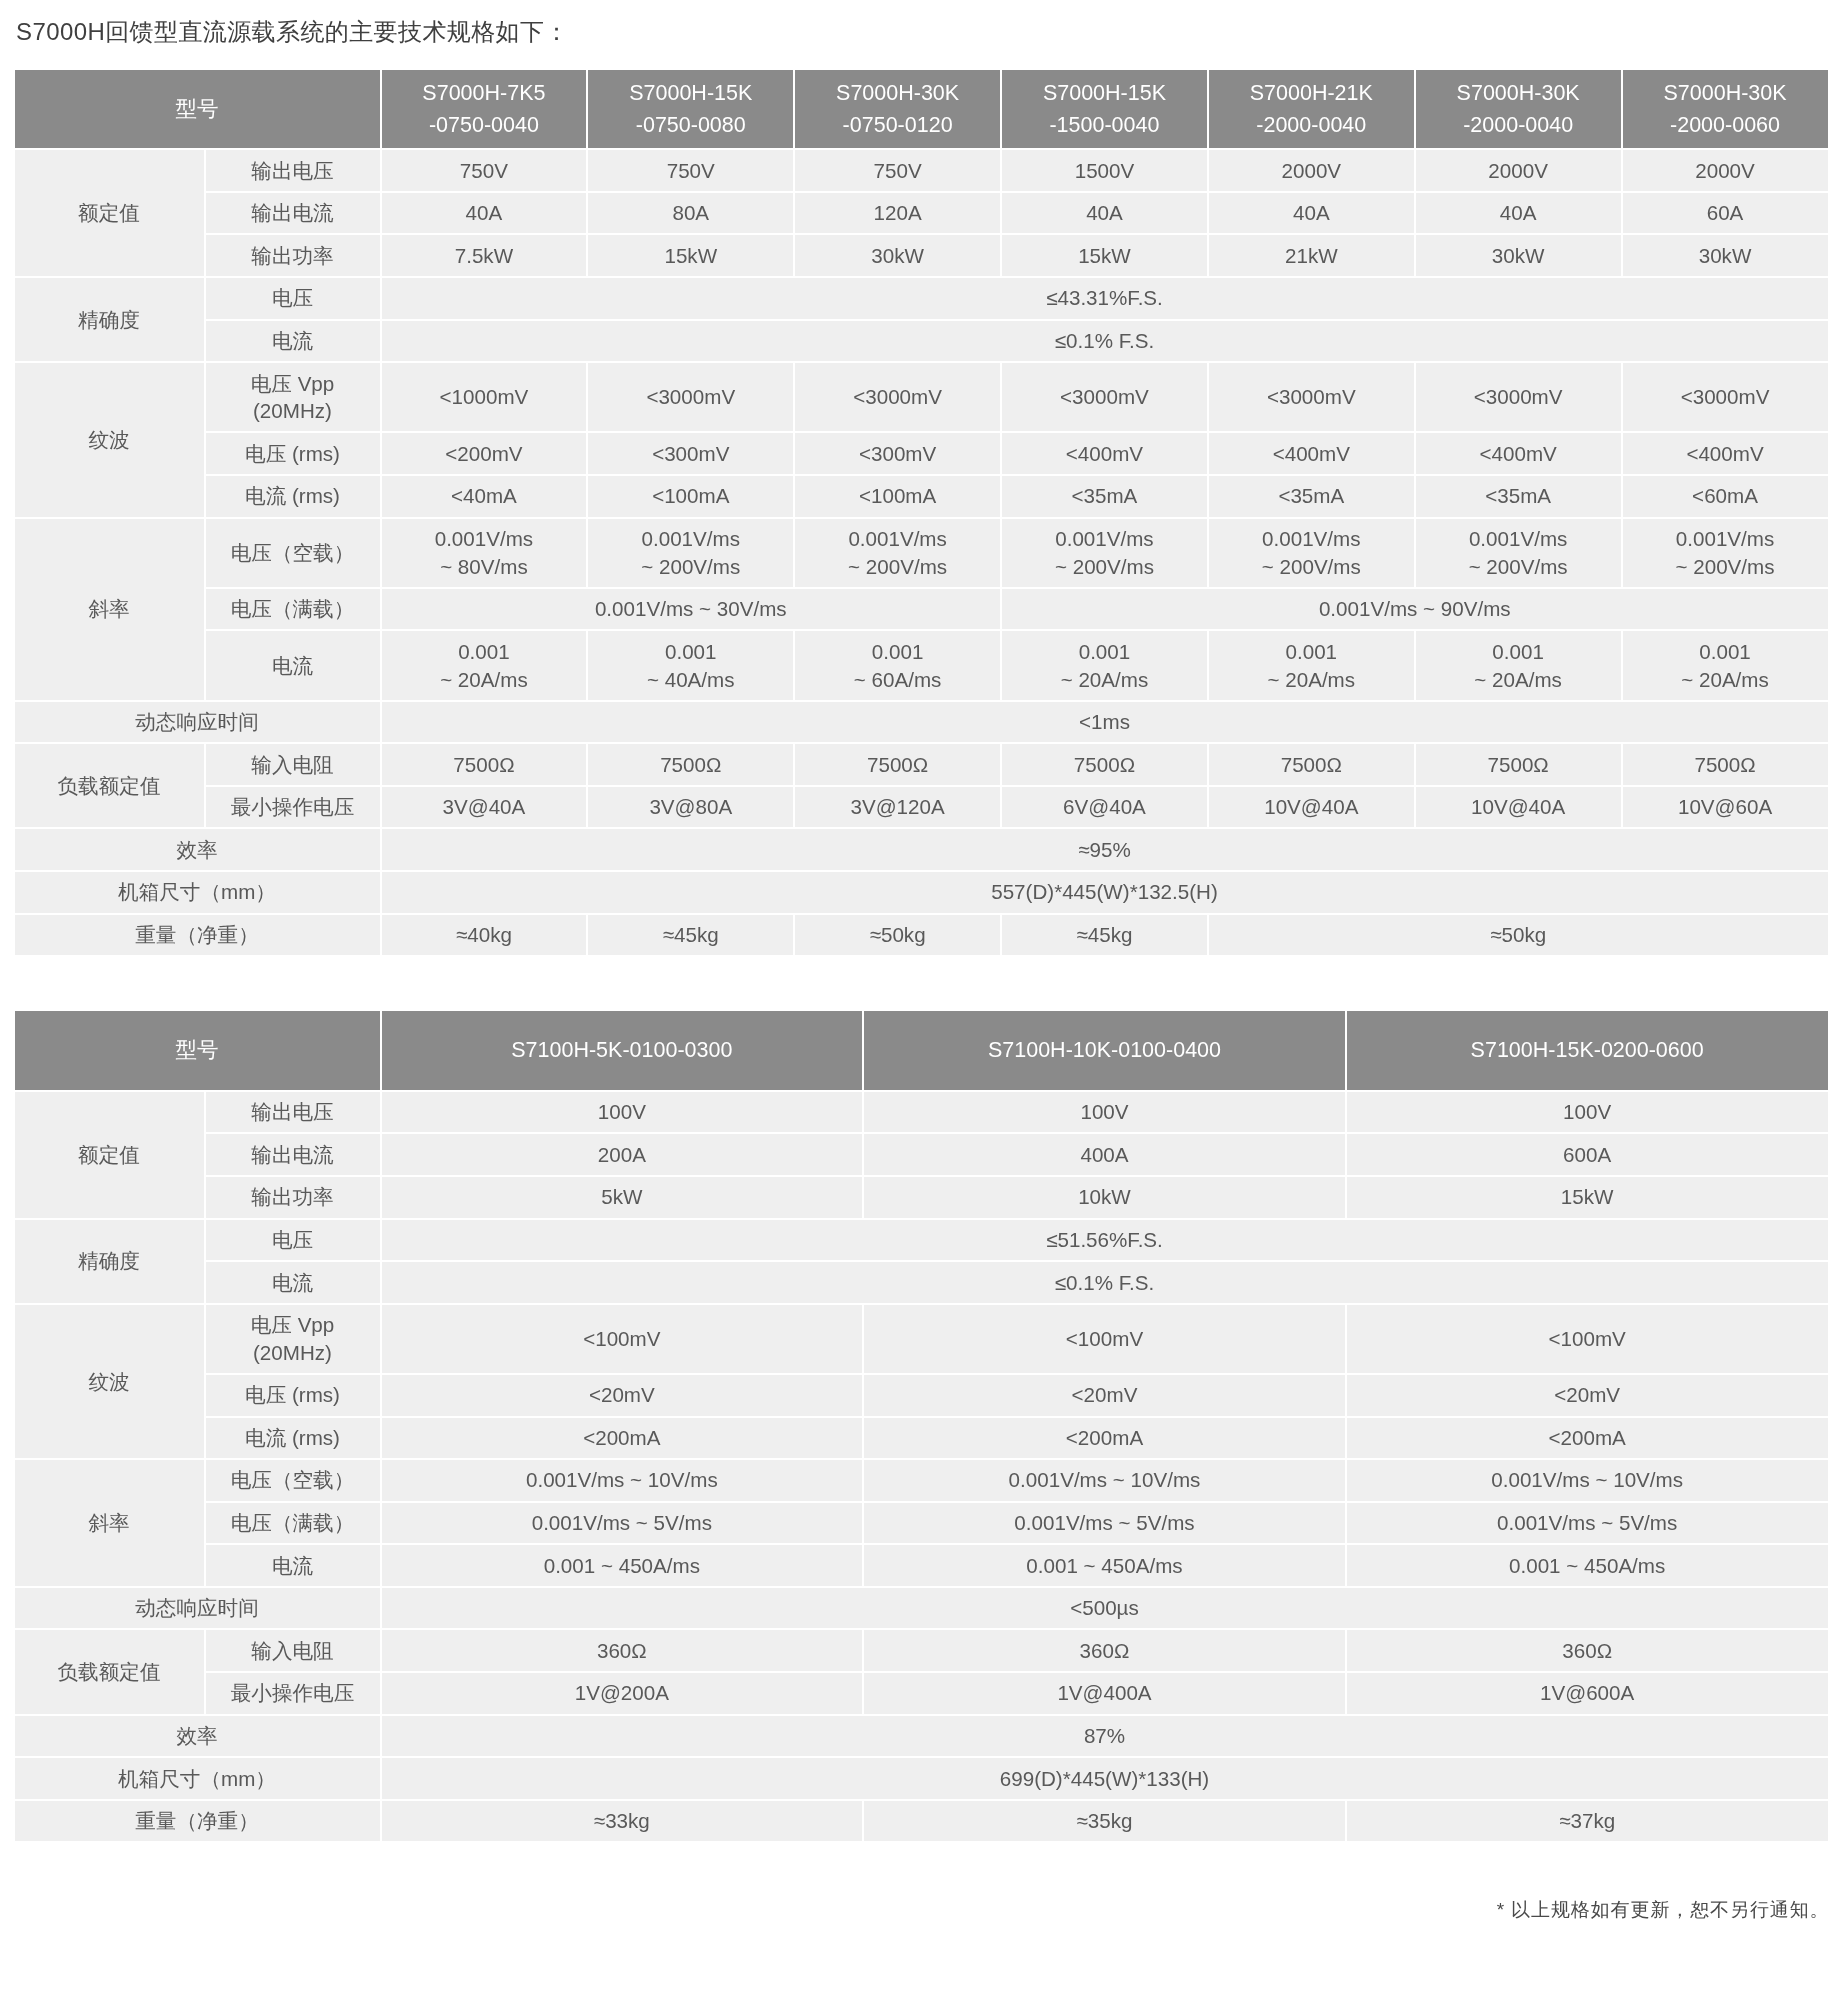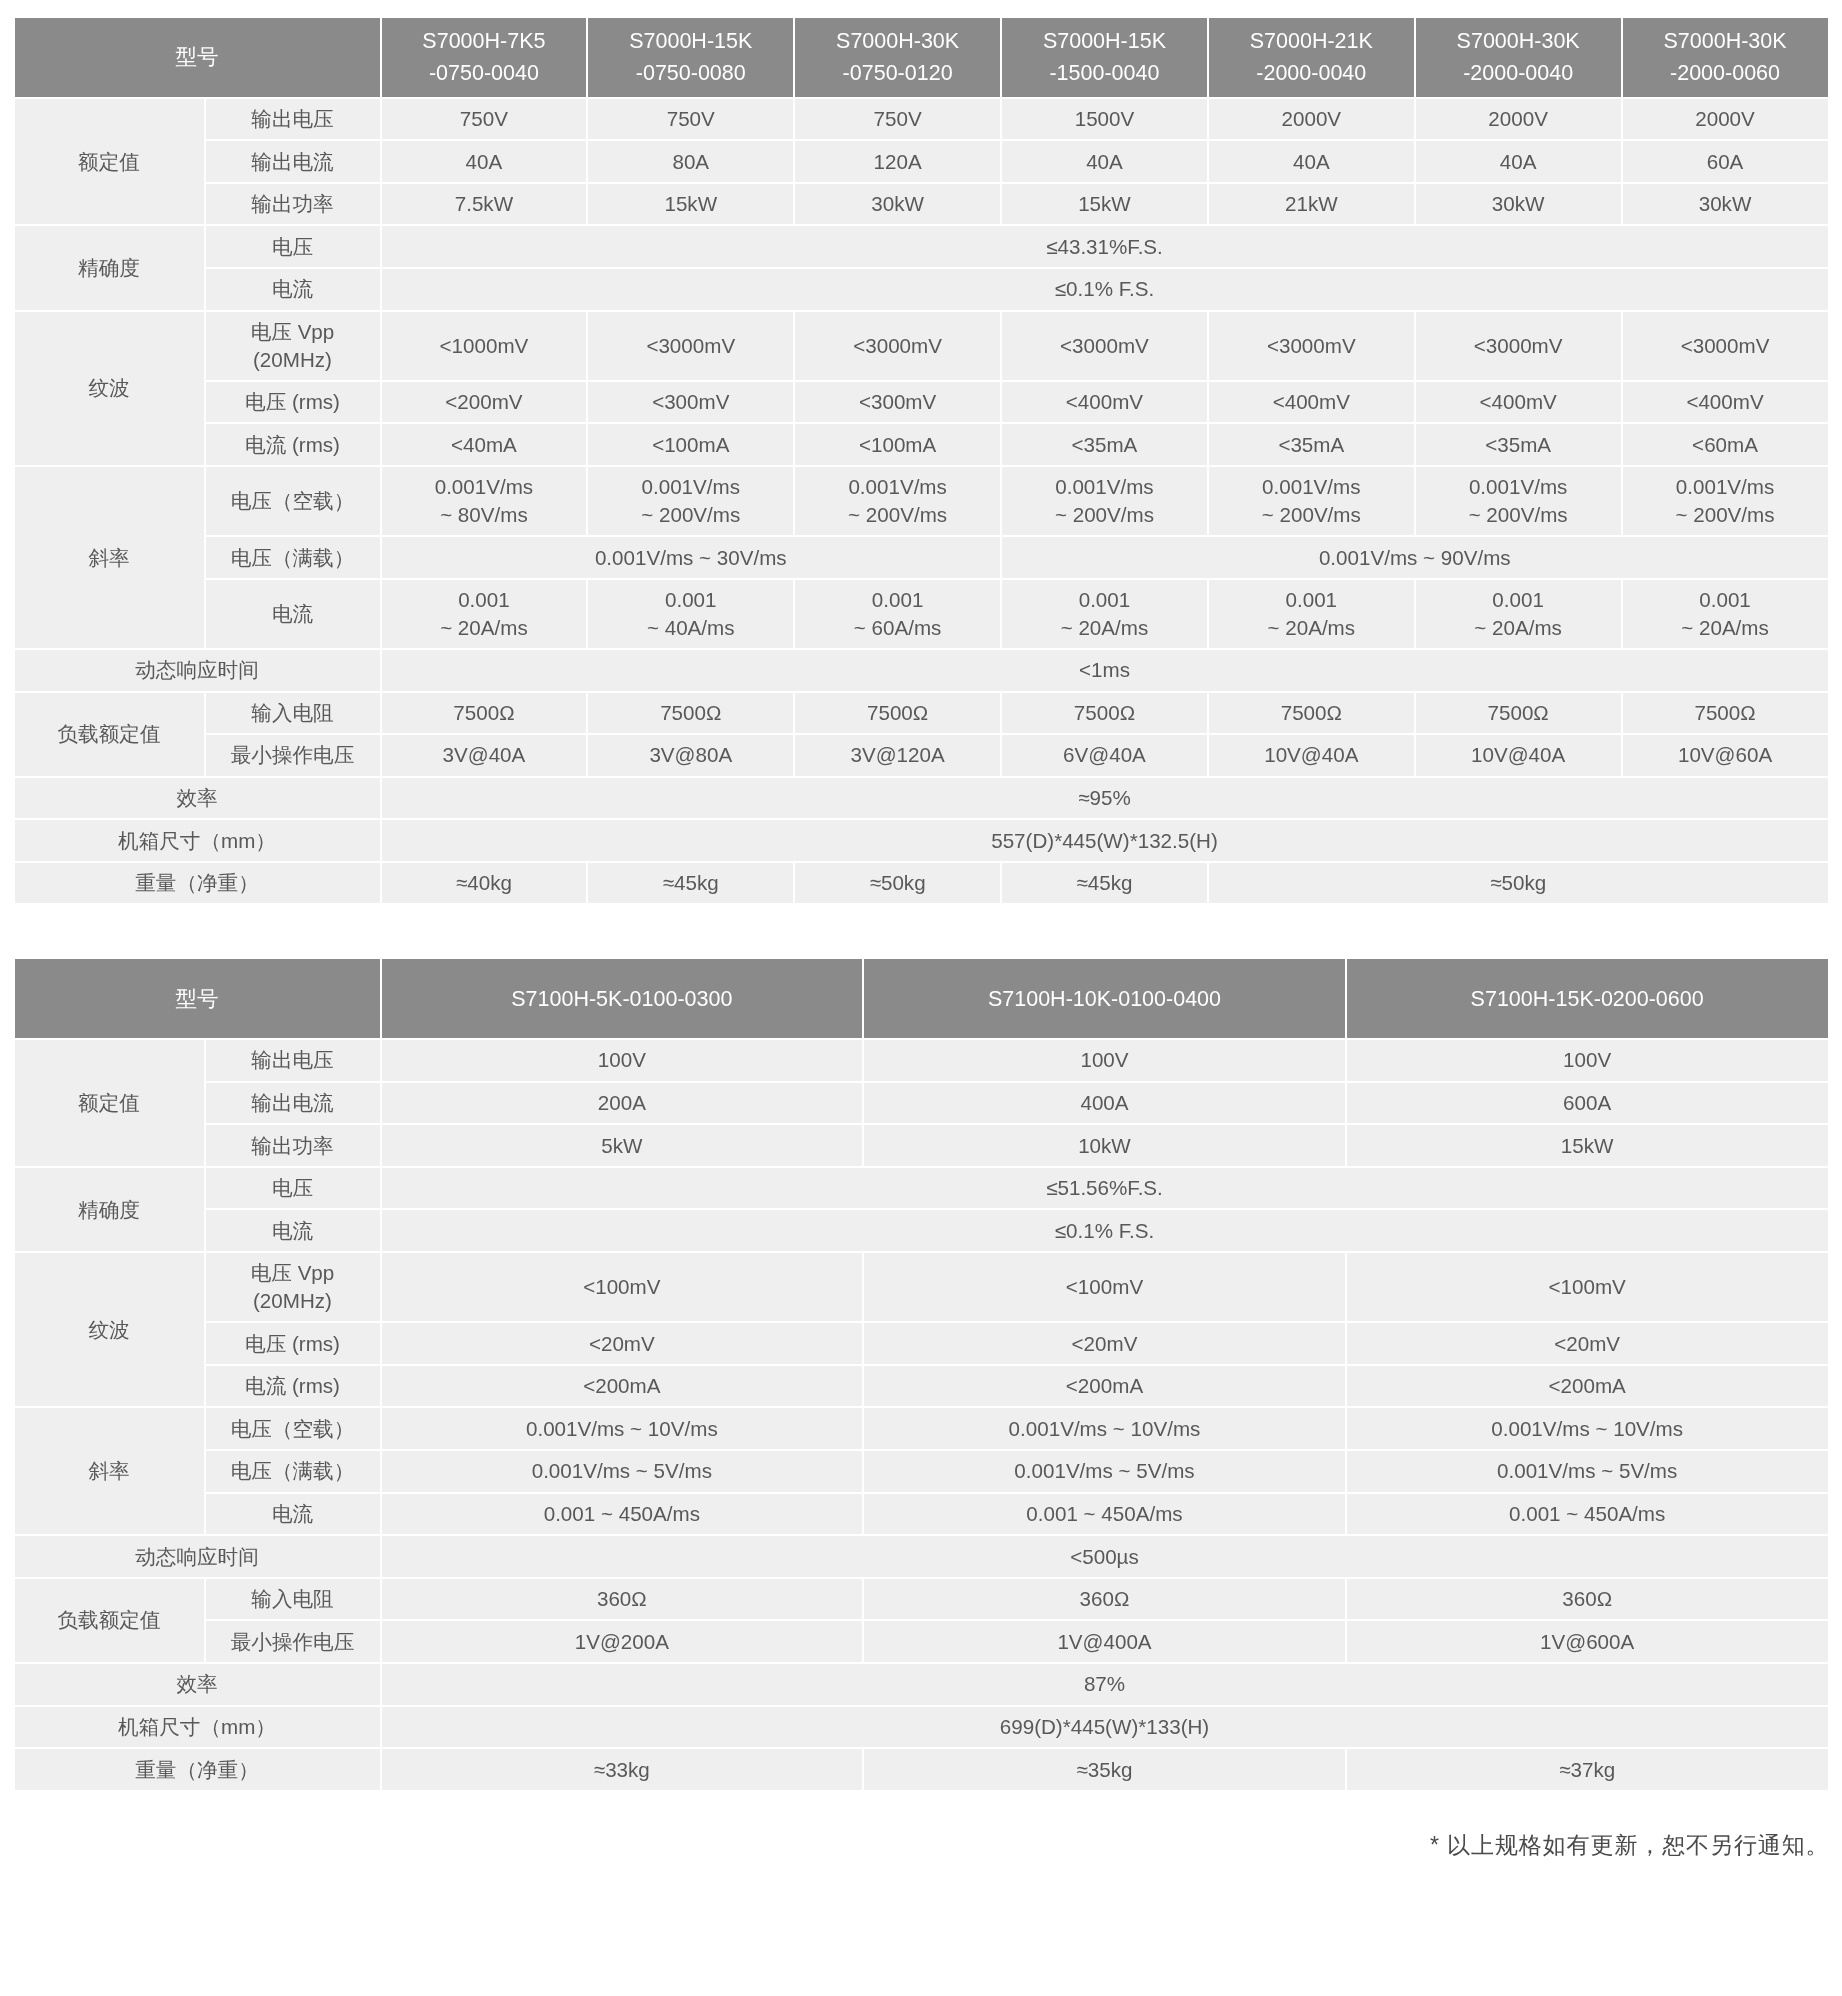--- a/index.html
+++ b/index.html
@@ -31,28 +31,29 @@
   table.spec thead th{
     background:var(--header-bg);color:#fff;font-weight:400;
     font-size:21.5px;line-height:1.5;height:75px;padding:1.8px 3.6px;
   }
   table.spec td{
     background:var(--cell-bg);font-size:20.6px;line-height:1.35;
     padding:6.3px 5.4px;height:28px;
   }
   .tbl-gap{height:52px;}
   .footnote{
-    width:1817px;text-align:right;font-size:23px;color:#4a4a4a;
-    margin-top:38px;letter-spacing:0.9px;
+    width:1817px;text-align:right;font-size:19px;color:#4a4a4a;
+    margin-top:54px;letter-spacing:0.9px;
   }
 </style>
 </head>
 <body>
 
 <section>
+  <h2 class="section-title">S7000H回馈型直流源载系统的主要技术规格如下：</h2>
   <table class="spec">
       <colgroup>
         <col style="width: 191px;">
         <col style="width: 176px;">
         <col>
         <col>
         <col>
         <col>
         <col>
         <col>

